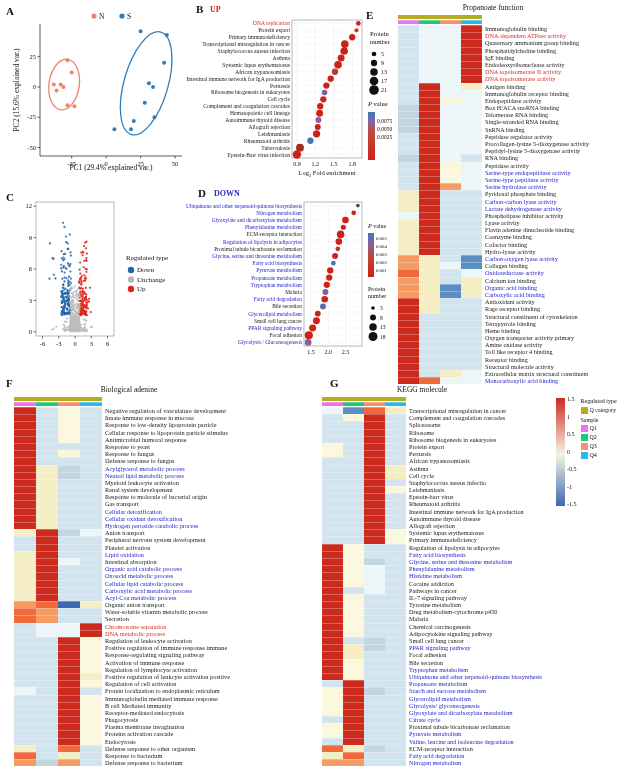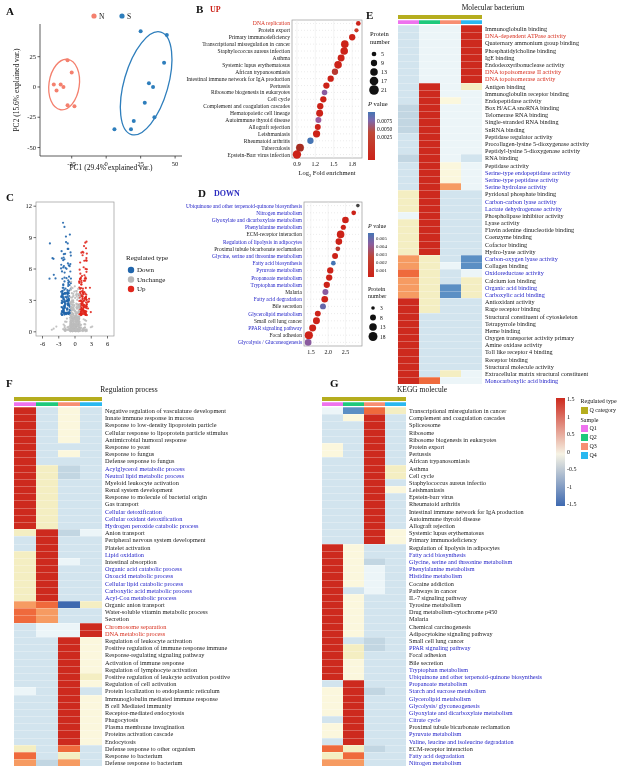--- a/index.html
+++ b/index.html
@@ -983,21 +983,21 @@
       <text x="184" y="114.2" font-size="5.5" fill="#111">3</text>
       <circle cx="177" cy="121.5" r="2.9698484809835" fill="#111"></circle>
       <text x="184" y="123.7" font-size="5.5" fill="#111">8</text>
       <circle cx="177" cy="131" r="3.7858288392371886" fill="#111"></circle>
       <text x="184" y="133.2" font-size="5.5" fill="#111">13</text>
       <circle cx="177" cy="140.5" r="4.4547727214752495" fill="#111"></circle>
       <text x="184" y="142.7" font-size="5.5" fill="#111">18</text>
     </svg>
 
   <div class="hm" id="hmE" style="left:398px;top:4px;width:242px;height:382px">
-    <div class="hm-title" style="left:10px;width:170px">Molecular bacterium</div>
+    <div class="hm-title" style="left:10px;width:170px">Propanoate function</div>
     <div class="hm-body" style="top:11px">
         <div class="hm-ann" style="width: 84px; height: 4px; background: rgb(181, 173, 30); margin-bottom: 1px;"></div>
         <div class="hm-ann" style="width: 84px; height: 4px; margin-bottom: 1px;">
           <div class="hm-cell" style="width: 21px; height: 4px; background: rgb(238, 114, 238);"></div>
           <div class="hm-cell" style="width: 21px; height: 4px; background: rgb(30, 201, 124);"></div>
           <div class="hm-cell" style="width: 21px; height: 4px; background: rgb(247, 142, 114);"></div>
           <div class="hm-cell" style="width: 21px; height: 4px; background: rgb(41, 184, 240);"></div>
         </div>
         <div class="hm-row" style="height: 7.2px;">
           <div class="hm-cell" style="width: 21px; background: rgb(210, 228, 238);"></div>
@@ -1346,21 +1346,21 @@
           <div class="hm-cell" style="width: 21px; background: rgb(205, 42, 30);"></div>
           <div class="hm-cell" style="width: 21px; background: rgb(239, 106, 60);"></div>
           <div class="hm-cell" style="width: 21px; background: rgb(236, 245, 248);"></div>
           <div class="hm-cell" style="width: 21px; background: rgb(236, 245, 248);"></div>
           <div class="hm-label" style="font-size: 6.2px; line-height: 7.2px; color: rgb(36, 36, 200);">Monocarboxylic acid binding</div>
         </div>
       </div>
   </div>
 
   <div class="hm" id="hmF" style="left:14px;top:386px;width:312px;height:386px">
-    <div class="hm-title" style="left:30px;width:170px">Regulation process</div>
+    <div class="hm-title" style="left:30px;width:170px">Biological adenine</div>
     <div class="hm-body" style="top:11px">
         <div class="hm-ann" style="width: 88px; height: 4px; background: rgb(181, 173, 30); margin-bottom: 1px;"></div>
         <div class="hm-ann" style="width: 88px; height: 4px; margin-bottom: 1px;">
           <div class="hm-cell" style="width: 22px; height: 4px; background: rgb(238, 114, 238);"></div>
           <div class="hm-cell" style="width: 22px; height: 4px; background: rgb(30, 201, 124);"></div>
           <div class="hm-cell" style="width: 22px; height: 4px; background: rgb(247, 142, 114);"></div>
           <div class="hm-cell" style="width: 22px; height: 4px; background: rgb(41, 184, 240);"></div>
         </div>
         <div class="hm-row" style="height: 7.2px;">
           <div class="hm-cell" style="width: 22px; background: rgb(205, 42, 30);"></div>

